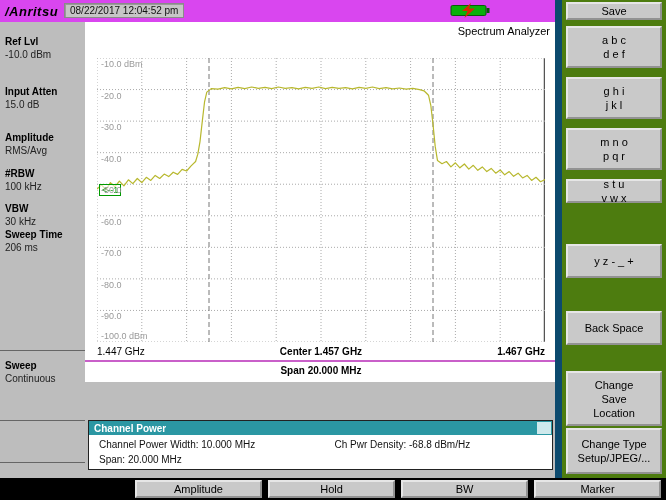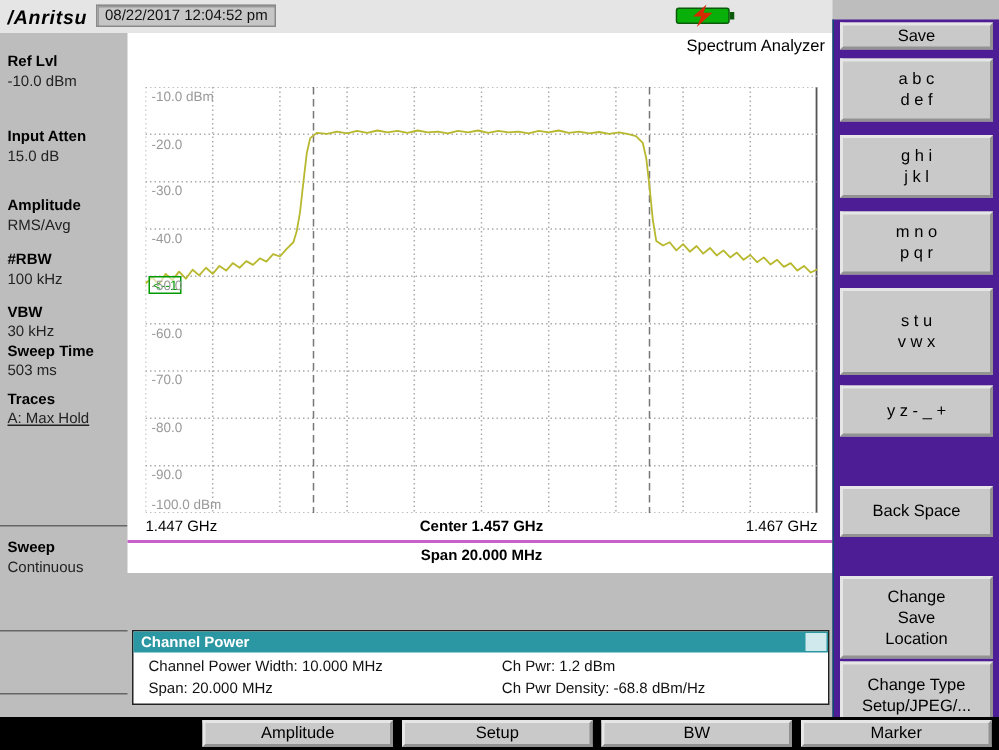--- a/index.html
+++ b/index.html
@@ -1,20 +1,20 @@
 <!DOCTYPE html>
 <html><head>
 <meta charset="utf-8">
 <style>
   html,body{margin:0;padding:0;background:#000;}
   #screen{position:relative;width:666px;height:500px;background:#bdbdbd;overflow:hidden;
           font-family:"Liberation Sans",sans-serif;color:#111;}
 
   
-  .topbar{position:absolute;left:0;top:0;width:555px;height:22px;background:#e5e5e5;}
+  .topbar{position:absolute;left:0;top:0;width:555px;height:22px;background:#d946ef;}
   .logo{position:absolute;left:5px;top:4px;font-size:13px;font-weight:bold;font-style:italic;letter-spacing:.5px;color:#000;}
   .datetime{position:absolute;left:64px;top:3px;font-size:10px;padding:1px 5px;border:1px solid #8a8a8a;
             background:#c6c6c6;box-shadow:inset 1px 1px 0 #9a9a9a;}
   .battery{position:absolute;left:450px;top:3px;}
 
   
   .left-panel{position:absolute;left:0;top:22px;width:85px;height:456px;font-size:10px;}
   .lp-item{position:absolute;left:5px;right:2px;}
   .lp-label{font-weight:bold;color:#000;line-height:12px;}
   .lp-value{color:#222;line-height:12px;margin-top:1px;}
@@ -24,36 +24,36 @@
   
   .plot-panel{position:absolute;left:85px;top:22px;width:470px;height:360px;background:#fff;}
   .spec-title{position:absolute;top:3px;right:5px;font-size:11px;color:#000;}
   .grid{position:absolute;left:12px;top:36px;width:448px;height:284px;}
   #grid-svg{position:absolute;left:0;top:0;}
   .marker{position:absolute;left:2px;top:126px;font-size:9px;line-height:10px;padding:0 2px;border:1px solid;background:rgba(255,255,255,.6);}
   .ylab{position:absolute;left:16px;font-size:9px;color:#999;line-height:10px;}
   .xrow{position:absolute;left:12px;top:324px;width:448px;height:12px;font-size:10px;color:#000;}
   .xleft{position:absolute;left:0;top:0;}
   .xcenter{position:absolute;left:0;top:0;width:100%;text-align:center;font-weight:bold;}
-  .xright{position:absolute;right:0;top:0;}
+  .xright{position:absolute;right:0;top:0;font-weight:bold;}
   .freq-line{position:absolute;left:0;top:338px;width:470px;height:2px;}
   .span-row{position:absolute;left:12px;top:343px;width:448px;text-align:center;font-weight:bold;font-size:10px;color:#000;}
 
   
   .cp-panel{position:absolute;left:88px;top:420px;width:465px;height:50px;background:#fff;border:1px solid #222;box-sizing:border-box;}
   .cp-header{position:relative;height:14px;display:flex;align-items:center;padding-left:5px;
              color:#fff;font-size:10px;font-weight:bold;}
   .cp-cap{position:absolute;right:1px;top:1px;width:14px;height:12px;background:#cfe9ec;}
   .cp-body{display:flex;padding:2px 0 0 10px;font-size:10px;}
   .cp-col-l{width:52%;}
   .cp-col-r{width:48%;}
   .cp-row{line-height:15px;white-space:nowrap;}
 
   
-  .right-panel{position:absolute;left:555px;top:0;width:111px;height:478px;background:#4c1d95;border-left:1px solid #0c4a6e;box-sizing:border-box;margin-top:13px;}
+  .right-panel{position:absolute;left:555px;top:0;width:111px;height:478px;background:#4d7c0f;border-left:7px solid #0c4a6e;box-sizing:border-box;}
   .softkey{position:absolute;left:4px;right:4px;box-sizing:border-box;background:#c9c9c9;
            border:2px outset #e6e6e6;display:flex;flex-direction:column;align-items:center;justify-content:center;
            font-size:11px;color:#000;text-align:center;cursor:pointer;}
   .softkey span{display:block;line-height:14px;}
 
   
   .bottom-bar{position:absolute;left:0;top:478px;width:666px;height:22px;background:#000;}
   .bb-btn{position:absolute;top:2px;height:18px;width:127px;box-sizing:border-box;background:#c9c9c9;
           border:2px outset #e6e6e6;font-size:11px;color:#000;display:flex;align-items:center;justify-content:center;cursor:pointer;}
 </style>
@@ -88,25 +88,21 @@
     <div class="lp-item" style="top:146px">
       <div class="lp-label">#RBW</div>
       <div class="lp-value">100 kHz</div>
     </div>
     <div class="lp-item" style="top:181px">
       <div class="lp-label">VBW</div>
       <div class="lp-value">30 kHz</div>
     </div>
     <div class="lp-item" style="top:207px">
       <div class="lp-label">Sweep Time</div>
-      <div class="lp-value">503 ms</div>
-    </div>
-    <div class="lp-item" style="top:239px">
-      <div class="lp-label">Traces</div>
-      <div class="lp-value underline">A: Max Hold</div>
+      <div class="lp-value">206 ms</div>
     </div>
 
     <div class="lp-sep" style="top:328px"></div>
     <div class="lp-item" style="top:338px">
       <div class="lp-label">Sweep</div>
       <div class="lp-value">Continuous</div>
     </div>
     <div class="lp-sep" style="top:398px"></div>
     <div class="lp-sep" style="top:440px"></div>
   </aside>
@@ -175,24 +171,20 @@
           <span>Channel Power Width:</span>
           <span>10.000 MHz</span>
         </div>
         <div class="cp-row">
           <span>Span:</span>
           <span>20.000 MHz</span>
         </div>
       </div>
       <div class="cp-col-r">
         <div class="cp-row">
-          <span>Ch Pwr:</span>
-          <span>1.2 dBm</span>
-        </div>
-        <div class="cp-row">
           <span>Ch Pwr Density:</span>
           <span>-68.8 dBm/Hz</span>
         </div>
       </div>
     </div>
   </section>
 
   <aside class="right-panel">
     <div class="softkey" style="top:2px;height:18px">
       <span>Save</span>
@@ -202,21 +194,21 @@
       <span>j k l</span>
     </div>
     <div class="softkey" style="top:26px;height:42px">
       <span>a b c</span>
       <span>d e f</span>
     </div>
     <div class="softkey" style="top:128px;height:42px">
       <span>m n o</span>
       <span>p q r</span>
     </div>
-    <div class="softkey" style="top:179px;height:58px">
+    <div class="softkey" style="top:179px;height:24px">
       <span>s t u</span>
       <span>v w x</span>
     </div>
     <div class="softkey" style="top:244px;height:34px">
       <span>y z - _ +</span>
     </div>
     <div class="softkey" style="top:311px;height:34px">
       <span>Back Space</span>
     </div>
     <div class="softkey" style="top:371px;height:55px">
@@ -225,18 +217,18 @@
       <span>Location</span>
     </div>
     <div class="softkey" style="top:428px;height:46px">
       <span>Change Type</span>
       <span>Setup/JPEG/...</span>
     </div>
   </aside>
 
   <nav class="bottom-bar">
     <div class="bb-btn" style="left:135px">Amplitude</div>
-    <div class="bb-btn" style="left:268px">Setup</div>
+    <div class="bb-btn" style="left:268px">Hold</div>
     <div class="bb-btn" style="left:401px">BW</div>
     <div class="bb-btn" style="left:534px">Marker</div>
   </nav>
 
 </div>
 
 </body></html>

